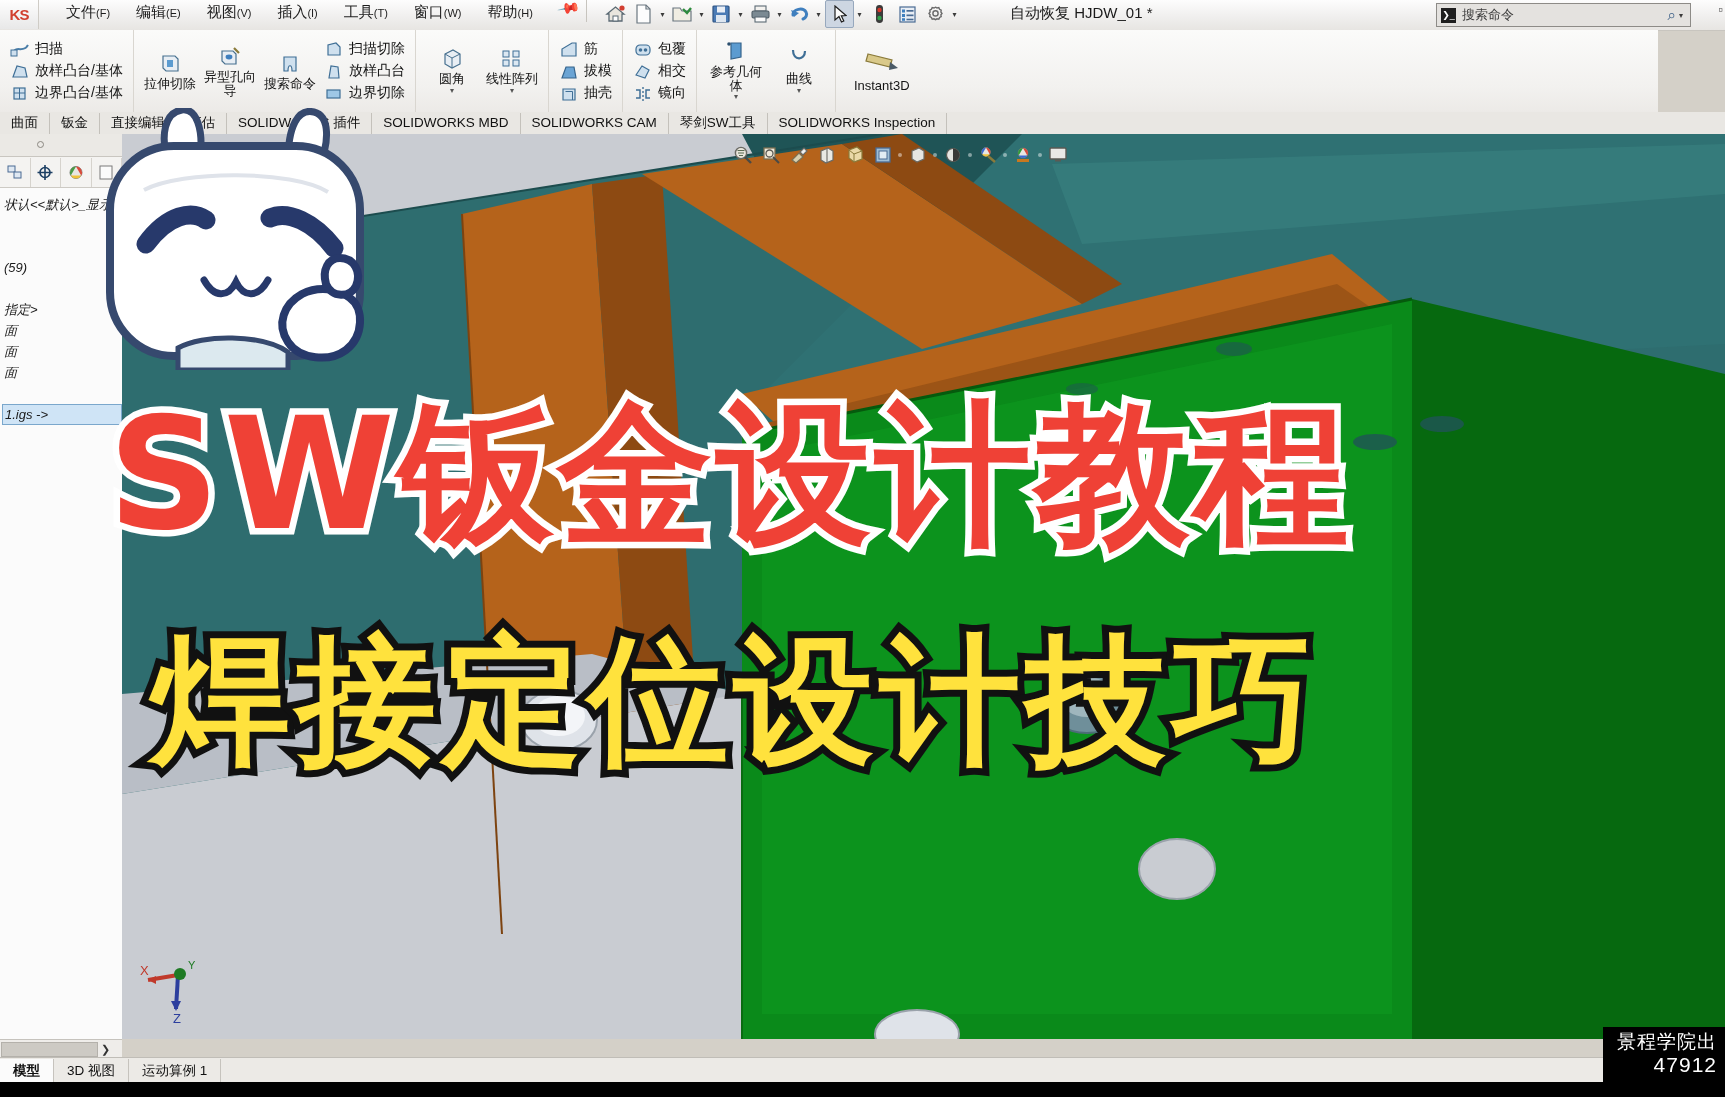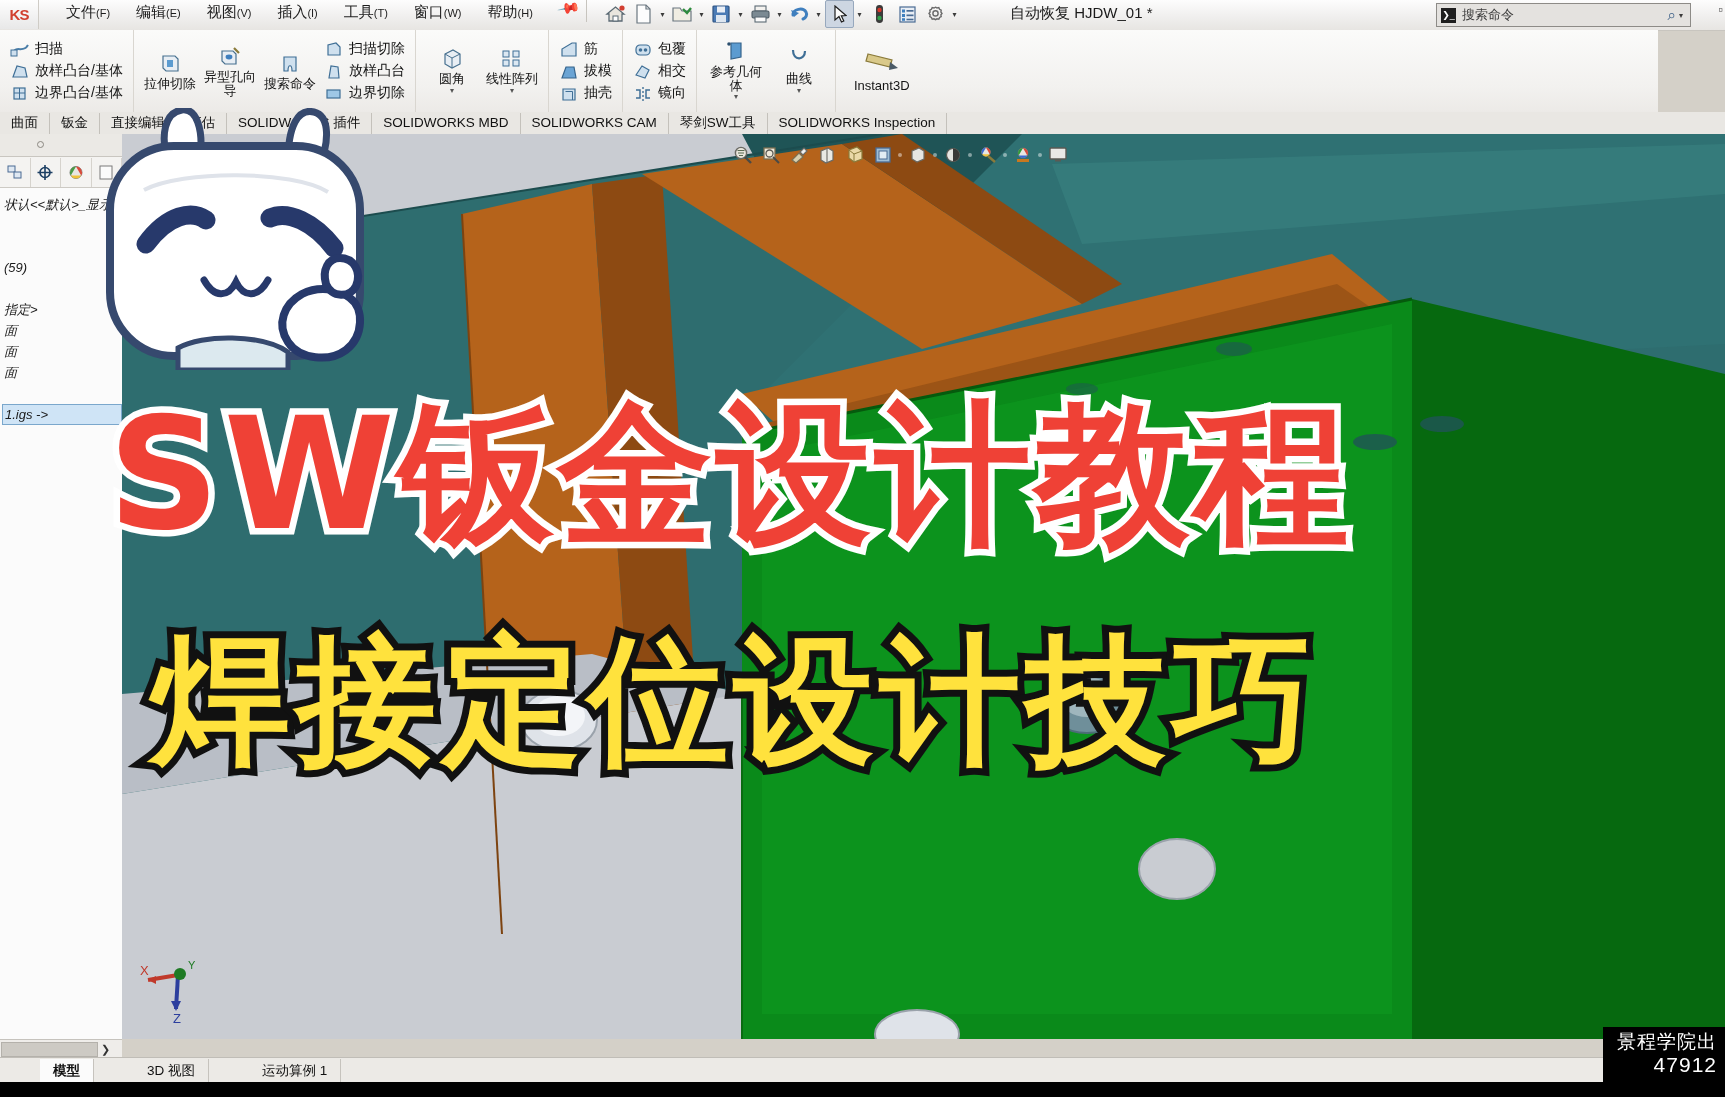--- a/index.html
+++ b/index.html
@@ -81,21 +81,21 @@
   
   .triad{position:absolute;left:10px;bottom:14px;width:72px;height:72px;z-index:30;}
 
   
   .hscroll{position:absolute;left:0;top:1039px;width:122px;height:18px;background:#efedea;
     border-top:1px solid #c6c3bd;display:flex;align-items:center;}
   .hthumb{width:95px;height:13px;background:#cdcac4;border:1px solid #b4b1ab;margin-left:1px;}
   .harrow{font-size:11px;color:#333;margin-left:3px;}
   .bottabs{position:absolute;left:0;top:1057px;width:1725px;height:25px;background:#eceae6;
     border-top:1px solid #c0bdb7;display:flex;align-items:center;}
-  .btab{font-size:13.5px;padding:3px 13px;border-right:1px solid #c6c3bd;color:#111;margin-left:40px;}
+  .btab{font-size:13.5px;padding:3px 13px;border-right:1px solid #c6c3bd;color:#111;}
   .btab.active{background:#fbfbfb;font-weight:bold;}
   .blackbar{position:absolute;left:0;top:1082px;width:1725px;height:15px;background:#000;}
 
   
   .hl{position:absolute;z-index:60;font-weight:bold;white-space:nowrap;
     font-family:"DejaVu Sans","Liberation Sans",sans-serif;}
   .hl1{left:108px;top:372px;font-size:155px;color:#ef4136;letter-spacing:4px;
     -webkit-text-stroke:13px #ffffff;paint-order:stroke fill;}
   .hl2{left:150px;top:608px;font-size:140px;color:#ffe23d;letter-spacing:6px;
     -webkit-text-stroke:14px #111111;paint-order:stroke fill;}

